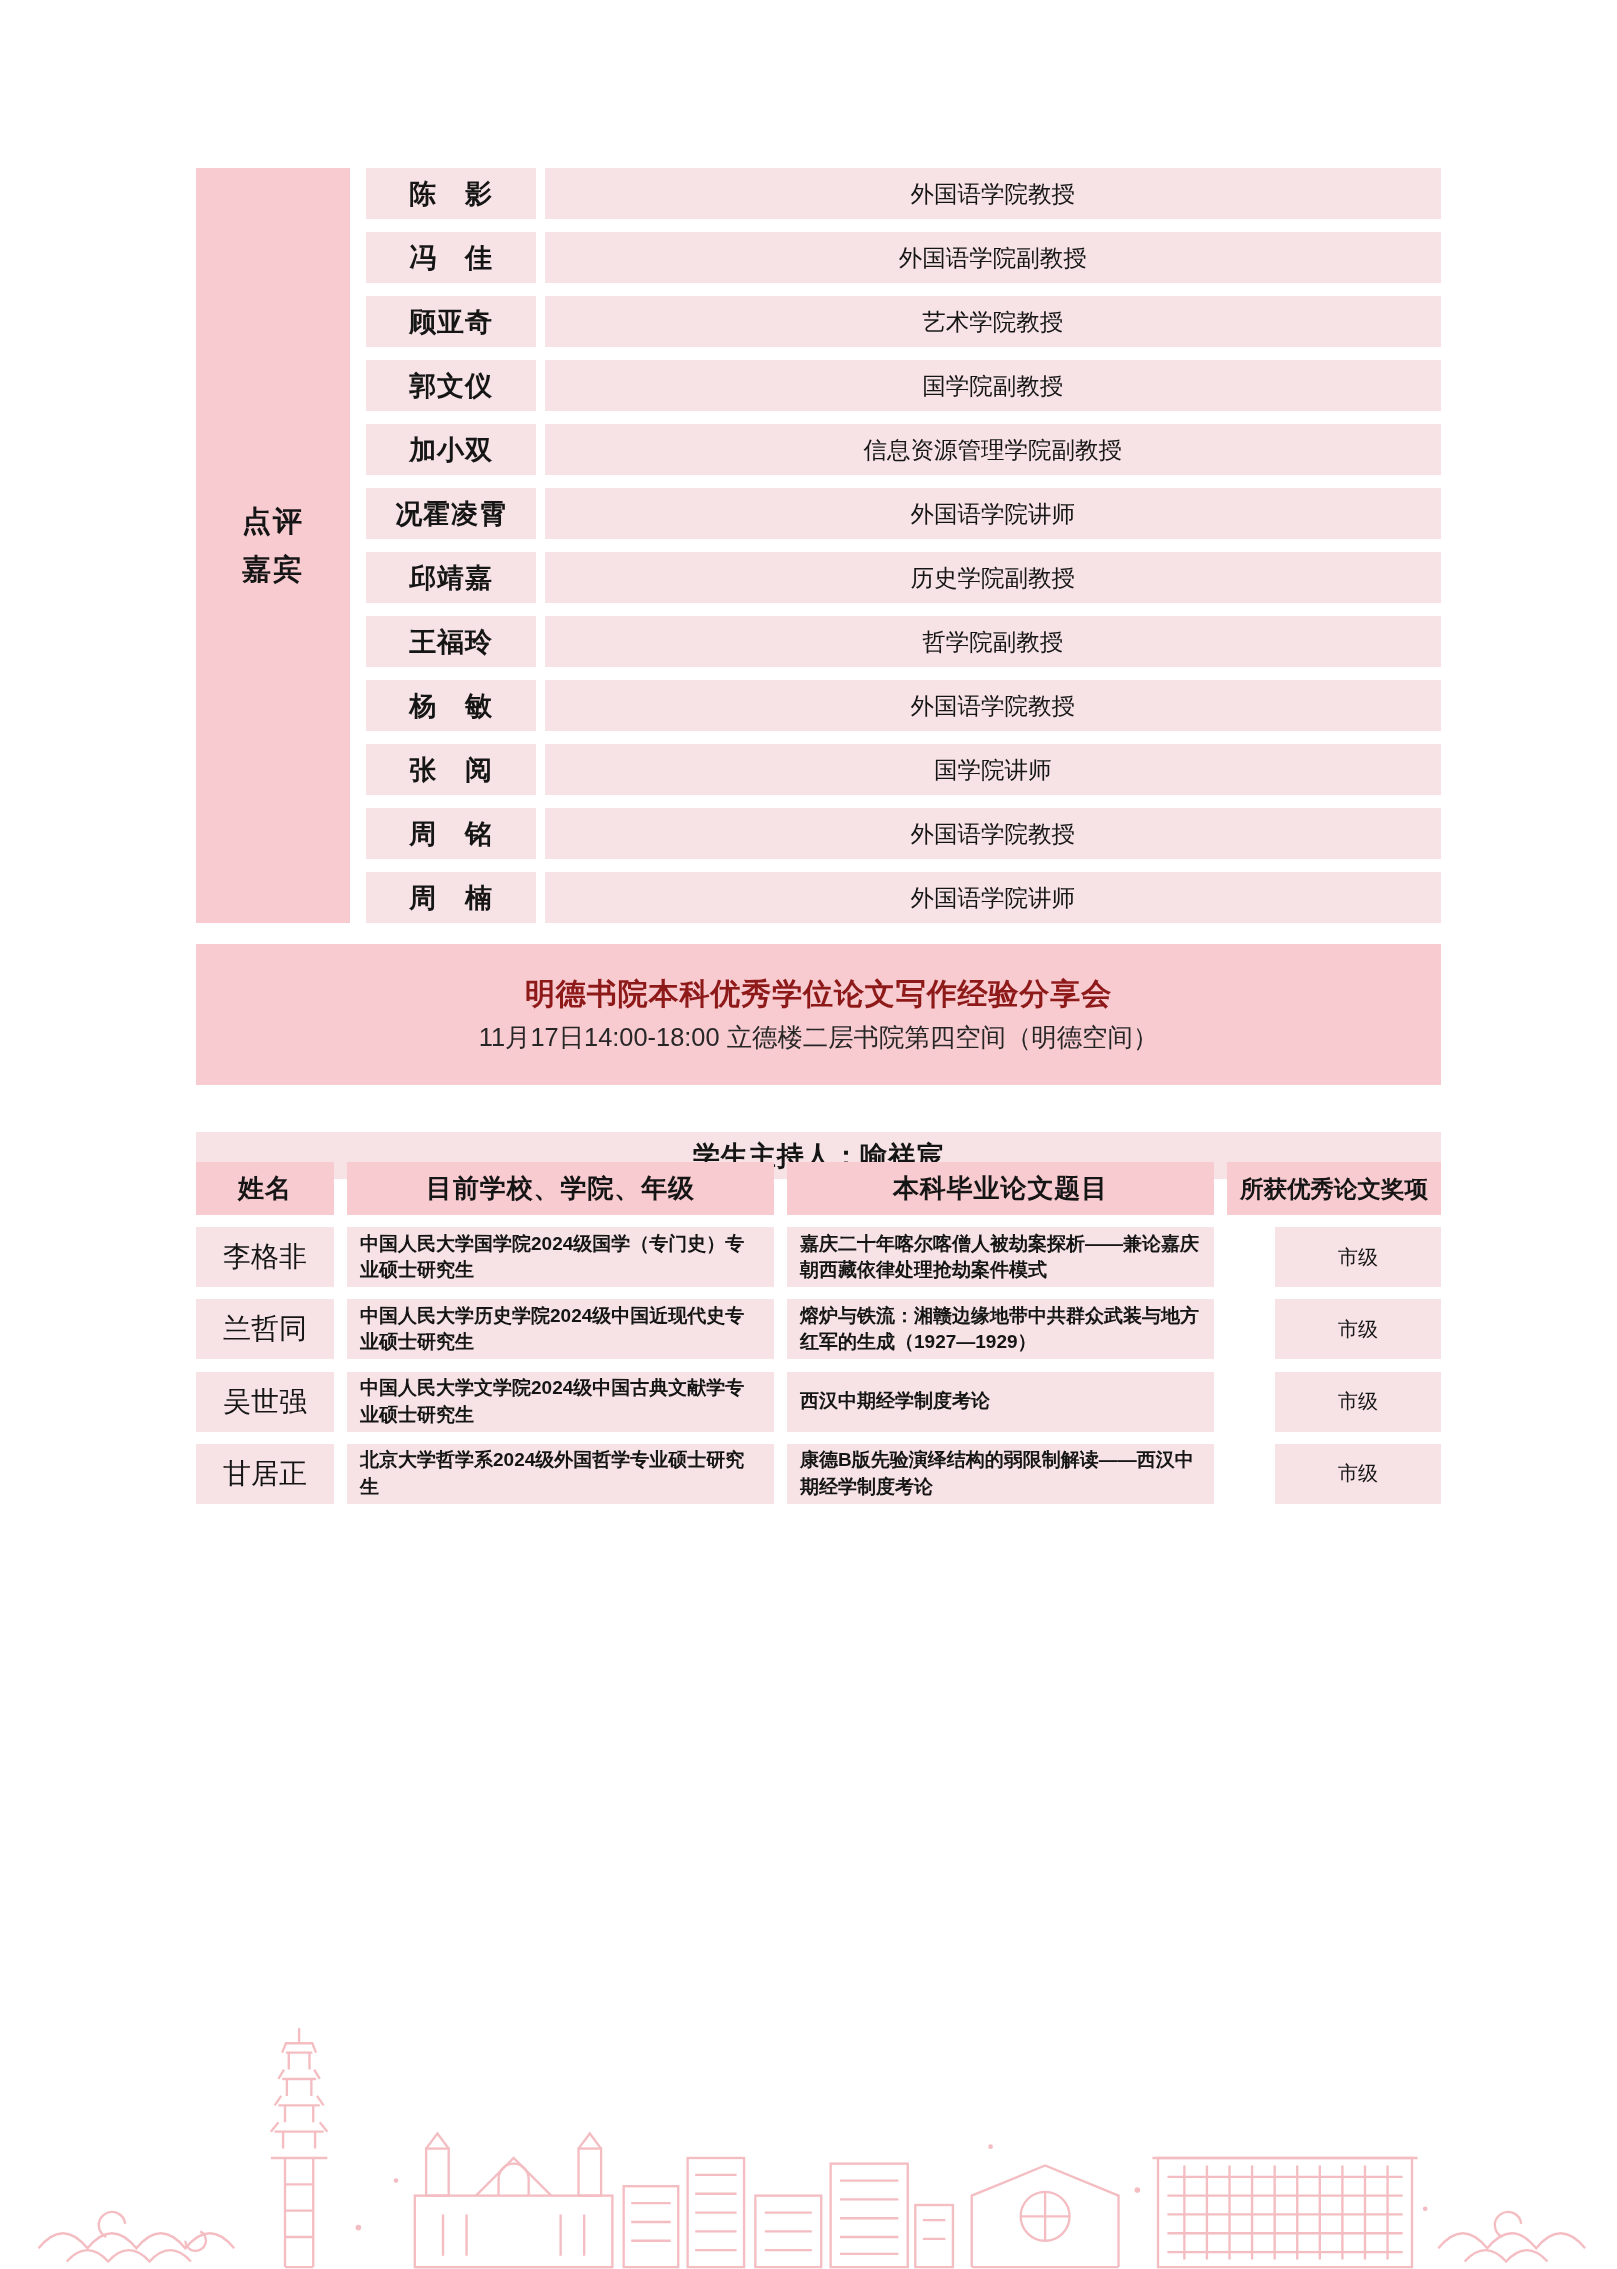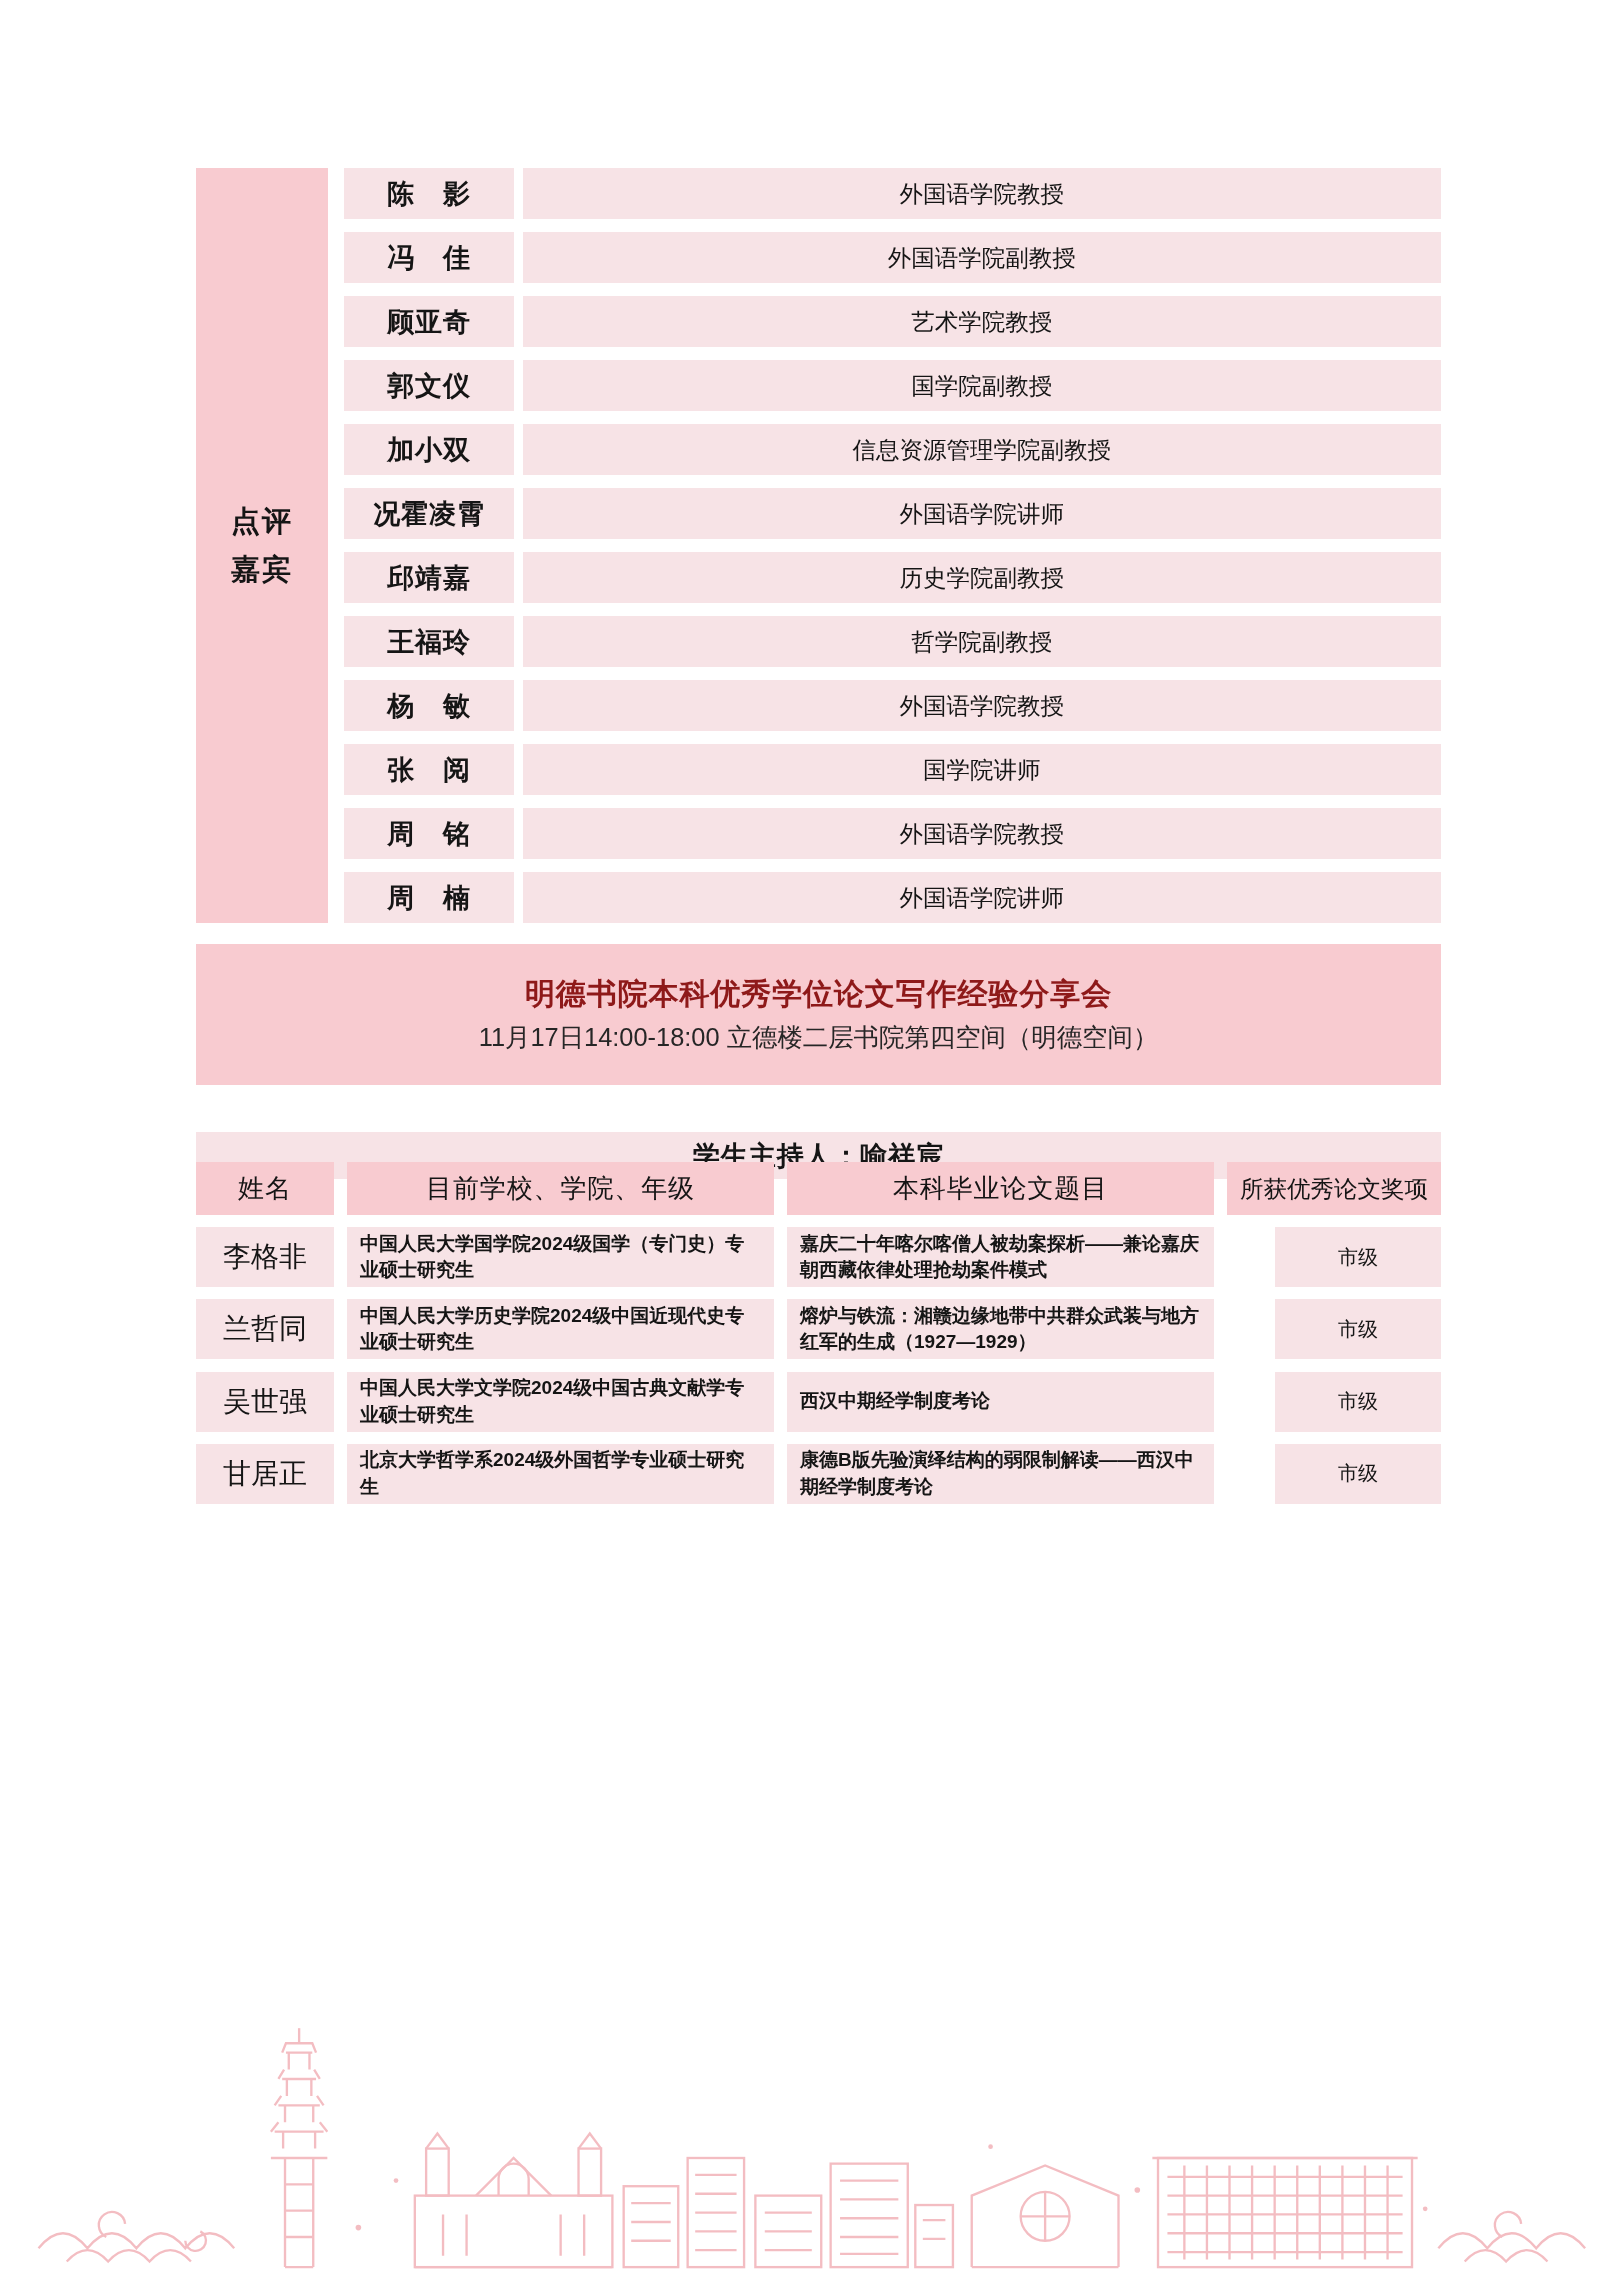--- a/index.html
+++ b/index.html
@@ -12,21 +12,21 @@
   *{margin:0;padding:0;box-sizing:border-box;}
   html,body{background:#ffffff;}
   body{
     width:1618px;height:2269px;position:relative;overflow:hidden;
     font-family:"Liberation Sans","DejaVu Sans",sans-serif;color:var(--ink);
   }
 
   
   .guest-table{position:absolute;left:196px;top:168px;width:1245px;display:flex;gap:16px;}
   .guest-label{
-    width:132px;background:var(--accent-pink);
+    width:154px;background:var(--accent-pink);
     display:flex;align-items:center;justify-content:center;text-align:center;
     font-size:29px;font-weight:600;line-height:1.65;white-space:pre-line;letter-spacing:1.9px;
   }
   .guest-rows{flex:1;display:flex;flex-direction:column;gap:13px;}
   .guest-row{display:flex;gap:8.5px;height:51px;}
   .guest-name{
     width:170px;background:var(--light-pink);
     display:flex;align-items:center;justify-content:center;
     font-size:27px;font-weight:600;letter-spacing:0.9px;
   }
@@ -52,21 +52,21 @@
     display:flex;align-items:center;justify-content:center;
     font-size:27px;font-weight:bold;letter-spacing:0.9px;
   }
 
   
   .winners{position:absolute;left:196px;top:1162px;width:1245px;}
   .w-row{display:flex;gap:13px;margin-bottom:12.2px;}
   .w-head{height:53px;}
   .hcell{
     background:var(--accent-pink);display:flex;align-items:center;justify-content:center;
-    font-size:26px;font-weight:normal;letter-spacing:0.9px;
+    font-size:26px;font-weight:bold;letter-spacing:0.9px;
   }
   .wc1{width:138px;}
   .wc2{width:427px;}
   .wc3{width:427px;}
   .wc4{flex:1;}
   .hcell.wc4{font-size:23.5px;letter-spacing:0;}
   .w-data .wc1{
     background:var(--light-pink);display:flex;align-items:center;justify-content:center;
     font-size:28px;font-weight:500;min-height:60px;
   }

